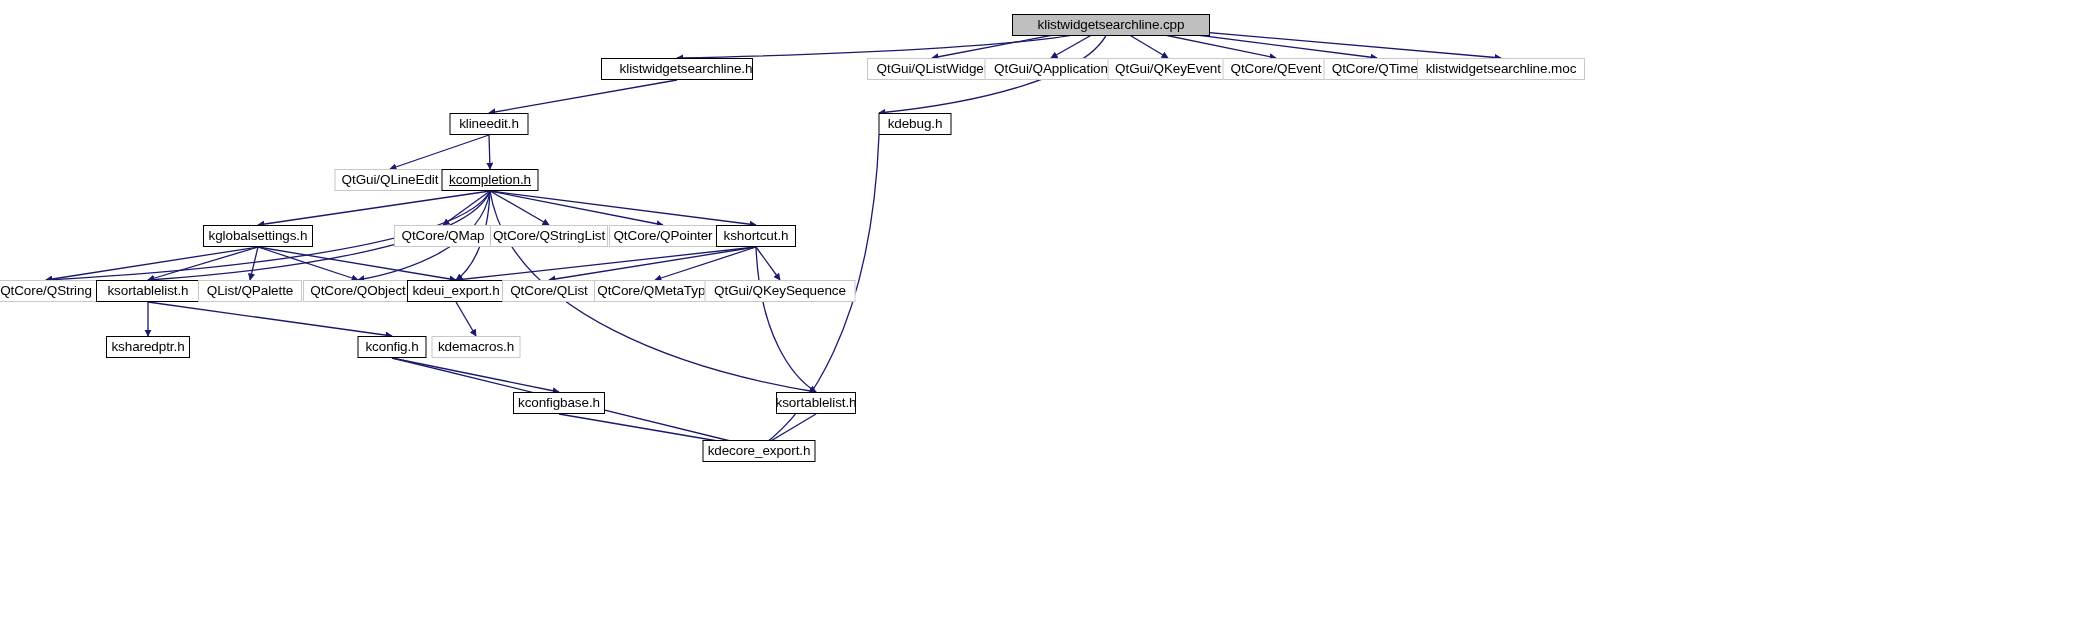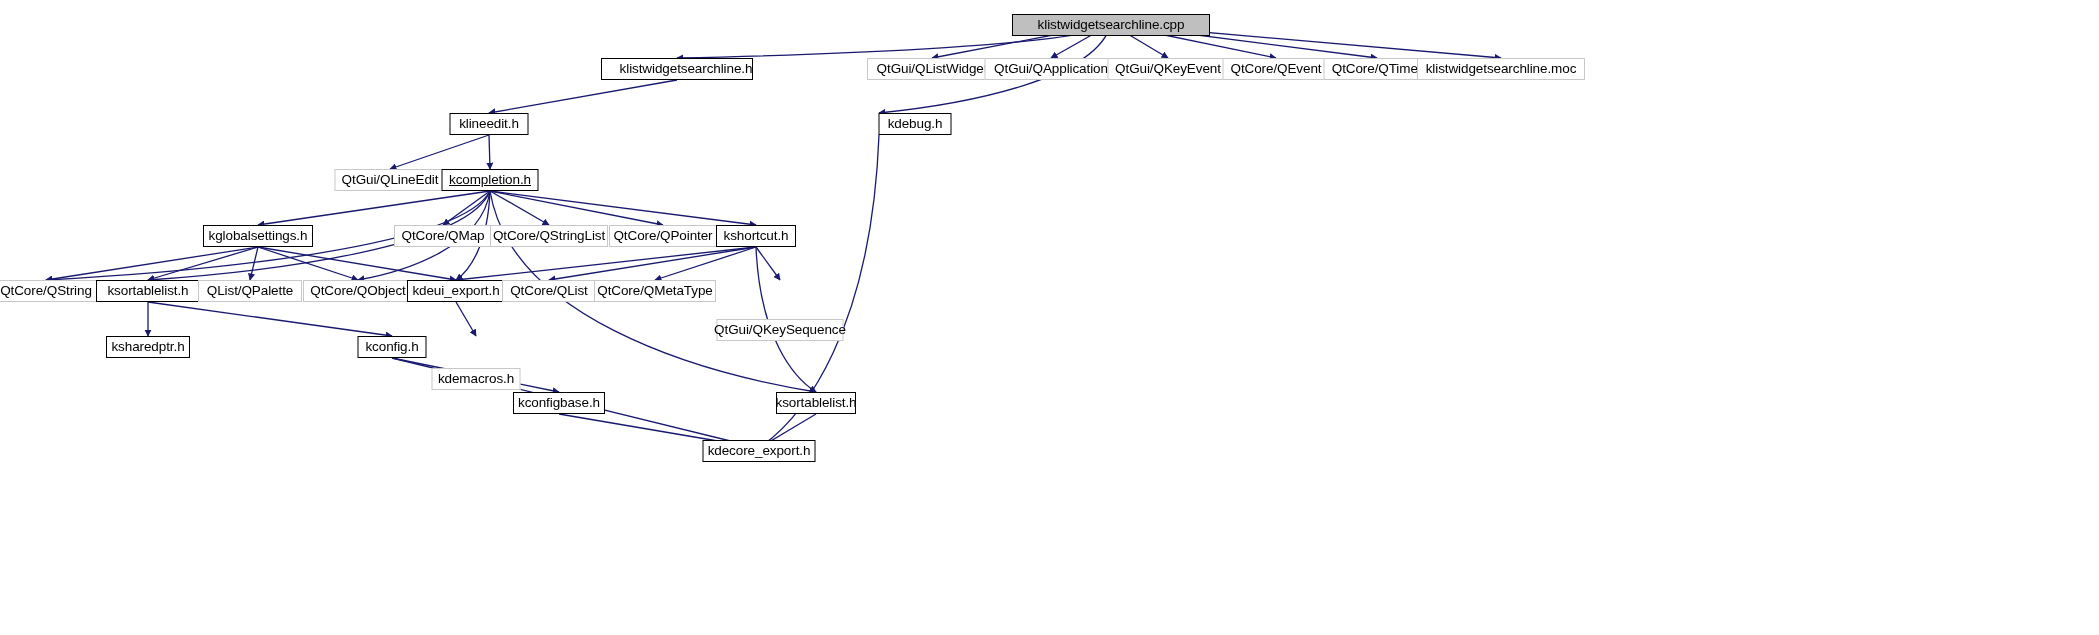--- a/index.html
+++ b/index.html
@@ -104,21 +104,21 @@
       <div class="node " style="left: 549px; top: 236px; width: 118px;">QtCore/QStringList</div>
       <div class="node " style="left: 663px; top: 236px; width: 108px;">QtCore/QPointer</div>
       <div class="node strong" style="left: 756px; top: 236px; width: 80px;">kshortcut.h</div>
       <div class="node " style="left: 46px; top: 291px; width: 106px;">QtCore/QString</div>
       <div class="node strong" style="left: 148px; top: 291px; width: 104px;">ksortablelist.h</div>
       <div class="node " style="left: 250px; top: 291px; width: 104px;">QList/QPalette</div>
       <div class="node " style="left: 358px; top: 291px; width: 110px;">QtCore/QObject</div>
       <div class="node strong" style="left: 456px; top: 291px; width: 98px;">kdeui_export.h</div>
       <div class="node " style="left: 549px; top: 291px; width: 94px;">QtCore/QList</div>
       <div class="node " style="left: 655px; top: 291px; width: 122px;">QtCore/QMetaType</div>
-      <div class="node " style="left: 780px; top: 291px; width: 127px; margin-top: 39px;">QtGui/QKeySequence</div>
+      <div class="node " style="left: 780px; top: 291px; width: 151px;">QtGui/QKeySequence</div>
       <div class="node strong" style="left: 148px; top: 347px; width: 84px;">ksharedptr.h</div>
       <div class="node strong" style="left: 392px; top: 347px; width: 69px;">kconfig.h</div>
-      <div class="node " style="left: 476px; top: 347px; width: 89px; margin-top: 32px;">kdemacros.h</div>
+      <div class="node " style="left: 476px; top: 347px; width: 89px;">kdemacros.h</div>
       <div class="node strong" style="left: 559px; top: 403px; width: 92px;">kconfigbase.h</div>
       <div class="node strong" style="left: 816px; top: 403px; width: 80px;">ksortablelist.h</div>
       <div class="node strong" style="left: 759px; top: 451px; width: 113px;">kdecore_export.h</div>
     </div>
 </div>
 
 </body></html>

